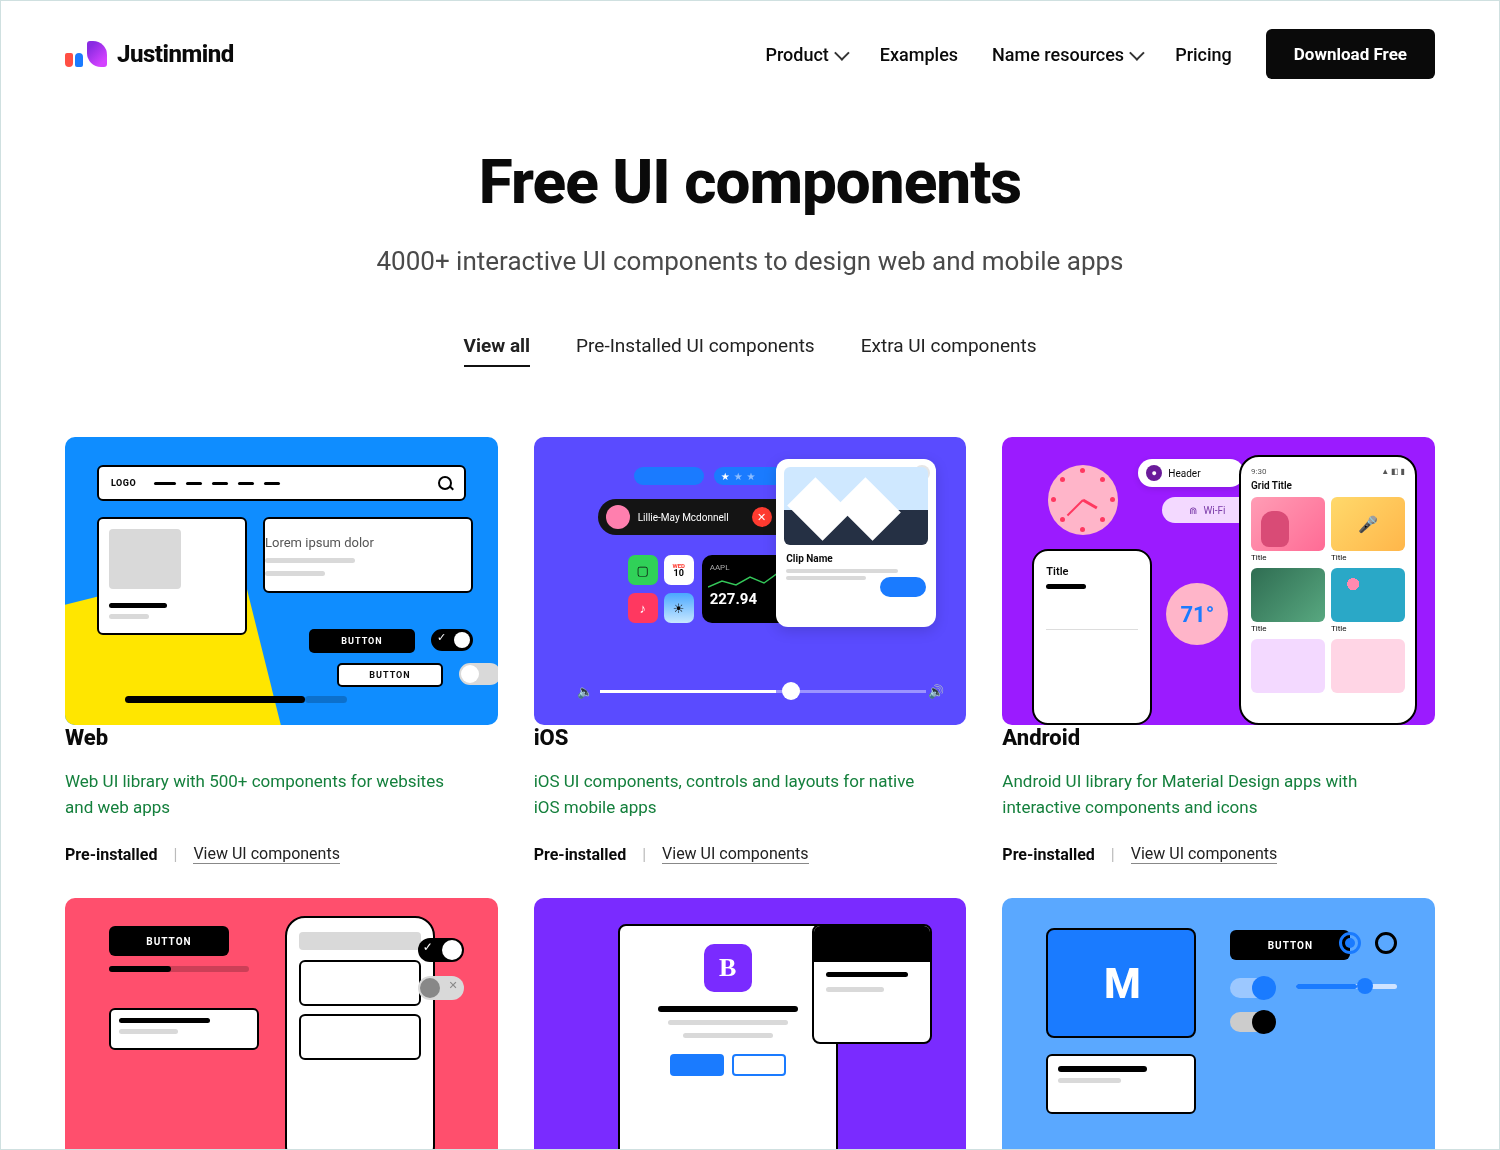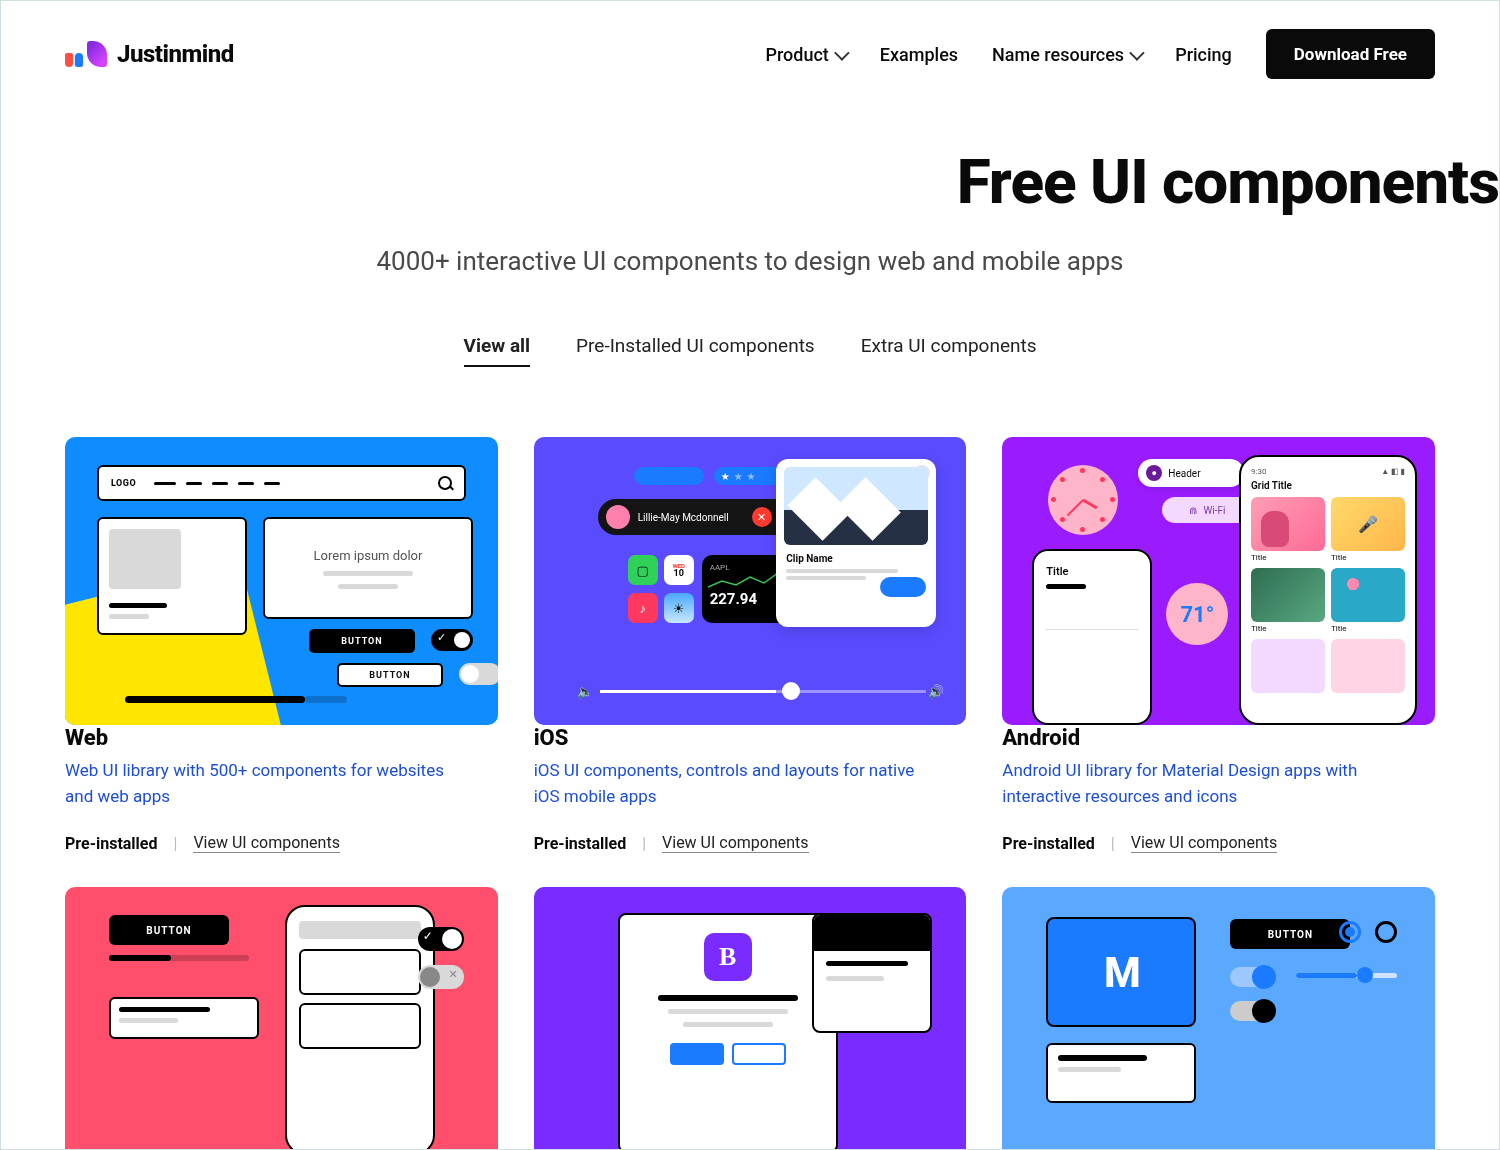--- a/index.html
+++ b/index.html
@@ -14,51 +14,51 @@
 .logo-dot2 { width:8px; height:14px; background:#1a7bff; border-radius:8px 8px 4px 4px; }
 .logo-swoosh { width:20px; height:26px; background:linear-gradient(135deg,#8a2be2 20%,#d342ff 80%); border-radius:3px 14px 3px 14px; margin-left:2px; }
 .brand-name { font-size:24px; font-weight:800; letter-spacing:-0.5px; }
 .nav { display:flex; align-items:center; gap:34px; }
 .nav-item { font-size:18px; font-weight:500; display:flex; align-items:center; gap:6px; cursor:pointer; }
 .chev { width:11px; height:11px; border-right:2px solid #333; border-bottom:2px solid #333; transform:rotate(45deg) translateY(-2px); }
 .download-btn { background:#0a0a0a; color:#fff; font-weight:700; font-size:17px; padding:15px 28px; border-radius:6px; cursor:pointer; }
 
 
 .hero { text-align:center; margin-top:66px; }
-.hero h1 { font-size:62px; font-weight:800; letter-spacing:-1px;text-align:right; }
+.hero h1 { font-size:62px; font-weight:800; letter-spacing:-1px; }
 .hero p { font-size:26px; color:#4a4a4a; margin-top:28px; font-weight:400; }
 
 
 .tabs { display:flex; justify-content:center; gap:46px; margin-top:58px; }
 .tab { font-size:19px; color:#222; padding-bottom:8px; cursor:pointer; }
 .tab.active { font-weight:700; border-bottom:2px solid #111; }
 
 
 .grid { display:grid; grid-template-columns:repeat(3,1fr); gap:34px 36px; padding:0 64px; margin-top:70px; }
 .card-thumb { height:288px; border-radius:10px; position:relative; overflow:hidden; }
 .card-title { font-size:22px; font-weight:800; }
-.card-desc { font-size:17px; color:#1d4ed8; margin-top:8px; line-height:1.5; max-width:94%; }
+.card-desc { font-size:17px; color:#15803d; margin-top:19px; line-height:1.5; max-width:94%; }
 .card-meta { display:flex; align-items:center; gap:16px; margin-top:24px; font-size:16px; }
 .card-badge { font-weight:700; }
 .meta-sep { color:#bbb; }
 .card-link { color:#222; border-bottom:1px solid #888; cursor:pointer; }
 
 
 .t1 { background:#0f8dff; }
 .t1 .triangle { position:absolute; left:-20px; bottom:-40px; width:220px; height:180px; background:#ffe600; transform:rotate(-14deg); }
 .t1 .barTop { position:absolute; top:28px; left:32px; right:32px; height:36px; background:#fff; border:2px solid #000; border-radius:6px; display:flex; align-items:center; padding:0 12px; gap:10px; }
 .t1 .logoBox { font-size:9px; font-weight:800; letter-spacing:0.5px; }
 .t1 .dash { height:3px; background:#000; border-radius:2px; }
 .t1 .searchCircle { width:14px; height:14px; border:2px solid #000; border-radius:50%; margin-left:auto; position:relative; }
 .t1 .searchCircle::after{content:"";position:absolute;width:5px;height:2px;background:#000;right:-4px;bottom:-1px;transform:rotate(45deg);}
 .t1 .cardL { position:absolute; top:80px; left:32px; width:150px; height:118px; background:#fff; border:2px solid #000; border-radius:6px; padding:10px; }
 .t1 .cardL .img { width:72px; height:60px; background:#d9d9d9; border-radius:4px; }
 .t1 .cardL .line1 { width:58px; height:5px; background:#000; border-radius:3px; margin-top:14px;}
 .t1 .cardL .line2 { width:40px; height:5px; background:#d9d9d9; border-radius:3px; margin-top:6px;}
-.t1 .cardR { position:absolute; top:80px; left:198px; width:210px; height:102px; background:#fff; border:2px solid #000; border-radius:6px; display:flex; flex-direction:column; align-items:center; justify-content:center; gap:8px;}
+.t1 .cardR { position:absolute; top:80px; left:198px; width:210px; height:76px; background:#fff; border:2px solid #000; border-radius:6px; display:flex; flex-direction:column; justify-content:center; gap:8px;}
 .t1 .lorem { font-size:13px; color:#555; }
 .t1 .grayline { height:5px; background:#d9d9d9; border-radius:3px; }
 .t1 .btn1 { position:absolute; top:192px; left:244px; width:106px; height:24px; background:#000; border-radius:5px; color:#fff; font-size:9px; font-weight:700; display:flex; align-items:center; justify-content:center; letter-spacing:1px;}
 .t1 .toggle1 { position:absolute; top:192px; left:366px; width:42px; height:22px; background:#000; border-radius:12px; border:2px solid #000;}
 .t1 .toggle1::after{content:"";position:absolute;right:1px;top:1px;width:16px;height:16px;background:#fff;border-radius:50%;}
 .t1 .toggle1::before{content:"✓";position:absolute;left:4px;top:0;color:#fff;font-size:11px;}
 .t1 .btn2 { position:absolute; top:226px; left:272px; width:106px; height:24px; background:#fff; border:2px solid #000; border-radius:5px; font-size:9px; font-weight:700; display:flex; align-items:center; justify-content:center; letter-spacing:1px;}
 .t1 .toggle2 { position:absolute; top:226px; left:394px; width:42px; height:22px; background:#d9d9d9; border-radius:12px;}
 .t1 .toggle2::after{content:"";position:absolute;left:2px;top:2px;width:18px;height:18px;background:#fff;border-radius:50%;}
 .t1 .slider { position:absolute; bottom:22px; left:60px; width:180px; height:7px; background:#000; border-radius:4px;}
@@ -357,21 +357,21 @@
           <div>
                 <div class="tile tileE"></div>
               </div>
           <div>
                 <div class="tile tileF"></div>
               </div>
         </div>
       </div>
     </div>
     <div class="card-title">Android</div>
-    <div class="card-desc">Android UI library for Material Design apps with interactive resources and icons</div>
+    <div class="card-desc">Android UI library for Material Design apps with interactive components and icons</div>
     <div class="card-meta">
       <span class="card-badge">Pre-installed</span>
       <span class="meta-sep">|</span>
       <span class="card-link">View UI components</span>
     </div>
   </div>
 
   <div>
     <div class="card-thumb t4">
       <div class="btn">BUTTON</div>

